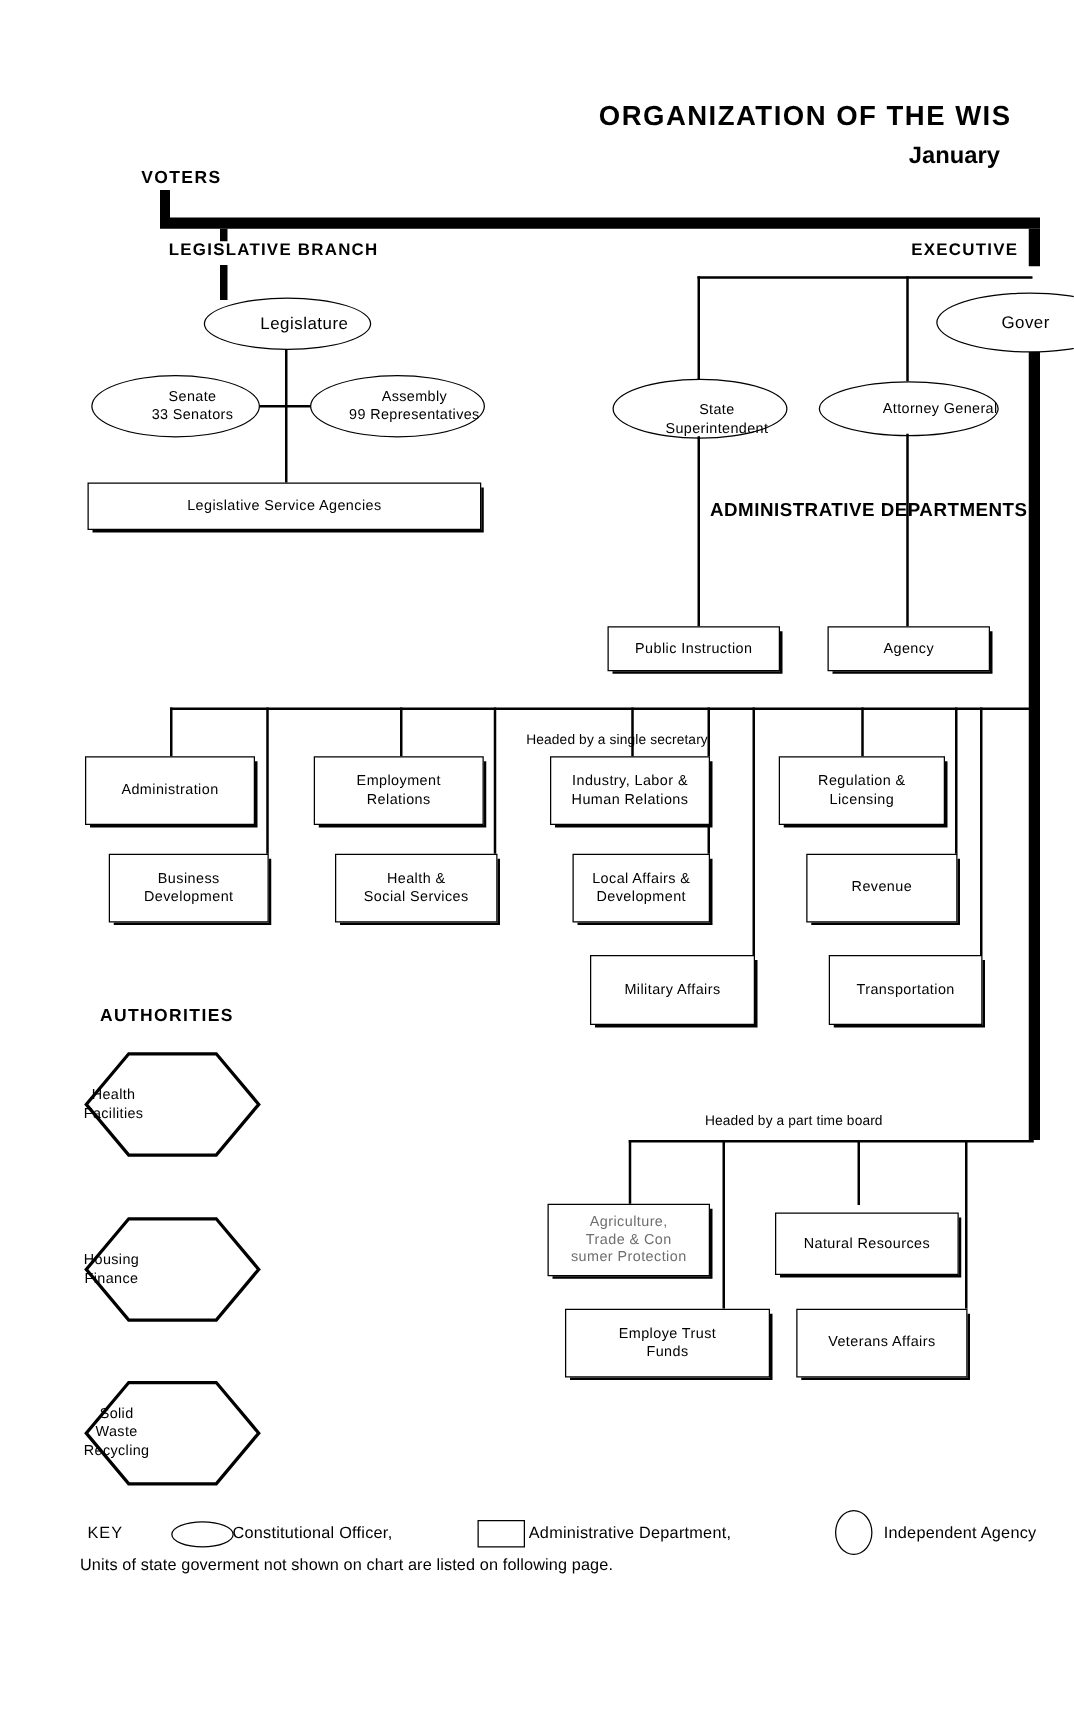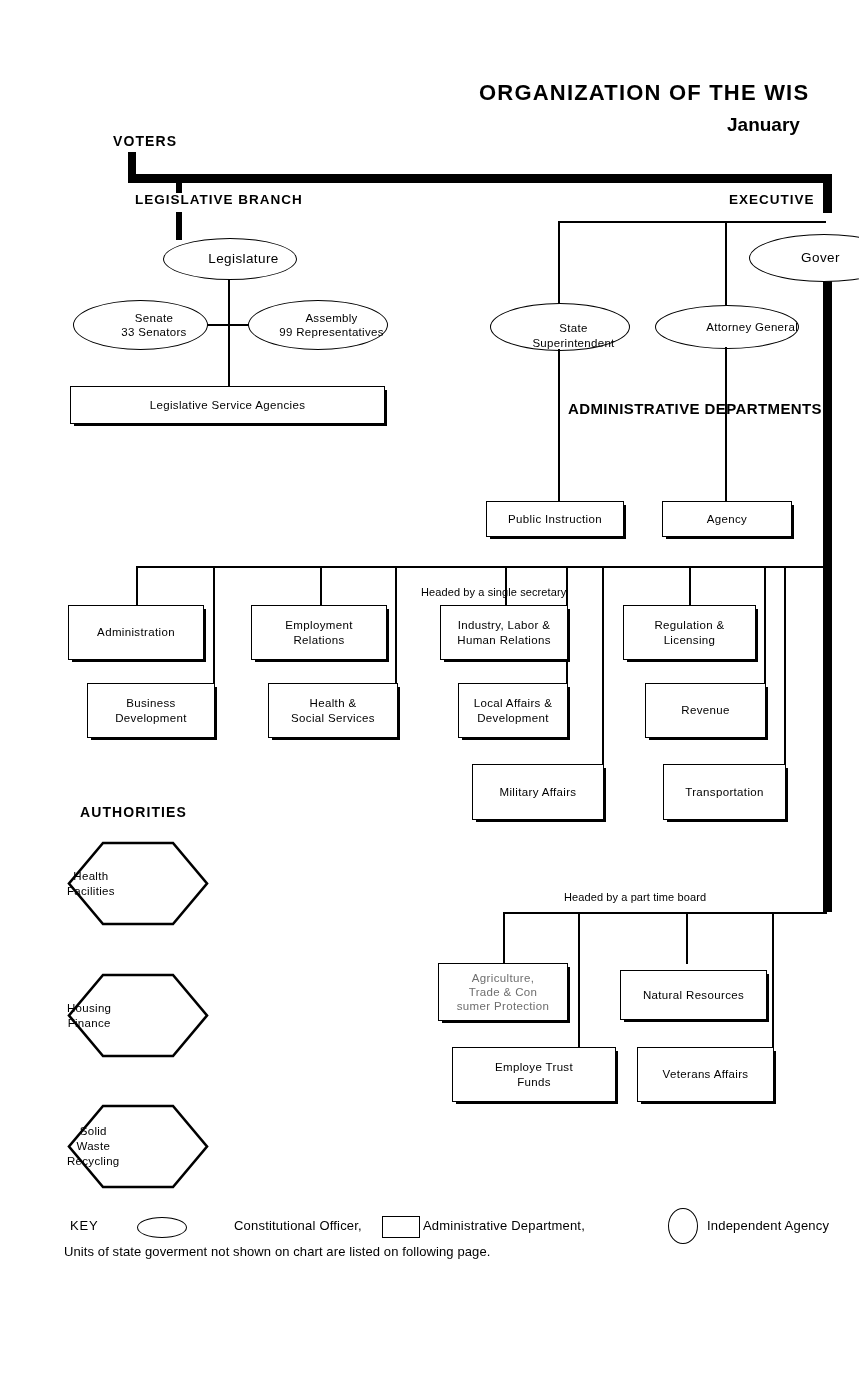--- a/index.html
+++ b/index.html
@@ -272,21 +272,21 @@
   </div>
   <div class="boxwrap" style="left:637px;top:1047px;width:137px;height:55px;">
     <div class="bx">
         <span>Veterans Affairs</span>
       </div>
   </div>
 
   <div class="abs keylabel" style="left:70px;top:1218px;">KEY</div>
 
   <div class="keyell" style="left:137px;top:1217px;width:48px;height:19px;"></div>
-  <div class="abs keytxt" style="left:186px;top:1218px;padding-left:48px;">Constitutional Officer,</div>
+  <div class="abs keytxt" style="left:186px;top:1218px;">Constitutional Officer,</div>
 
   <div class="keybox" style="left:382px;top:1216px;width:36px;height:20px;"></div>
   <div class="abs keytxt" style="left:423px;top:1218px;">Administrative Department,</div>
 
   <div class="keyell" style="left:668px;top:1208px;width:28px;height:34px;"></div>
   <div class="abs keytxt" style="left:707px;top:1218px;">Independent Agency</div>
 
   <div class="abs footnote" style="left:64px;top:1244px;">Units of state goverment not shown on chart are listed on following page.</div>
 
 </div>

